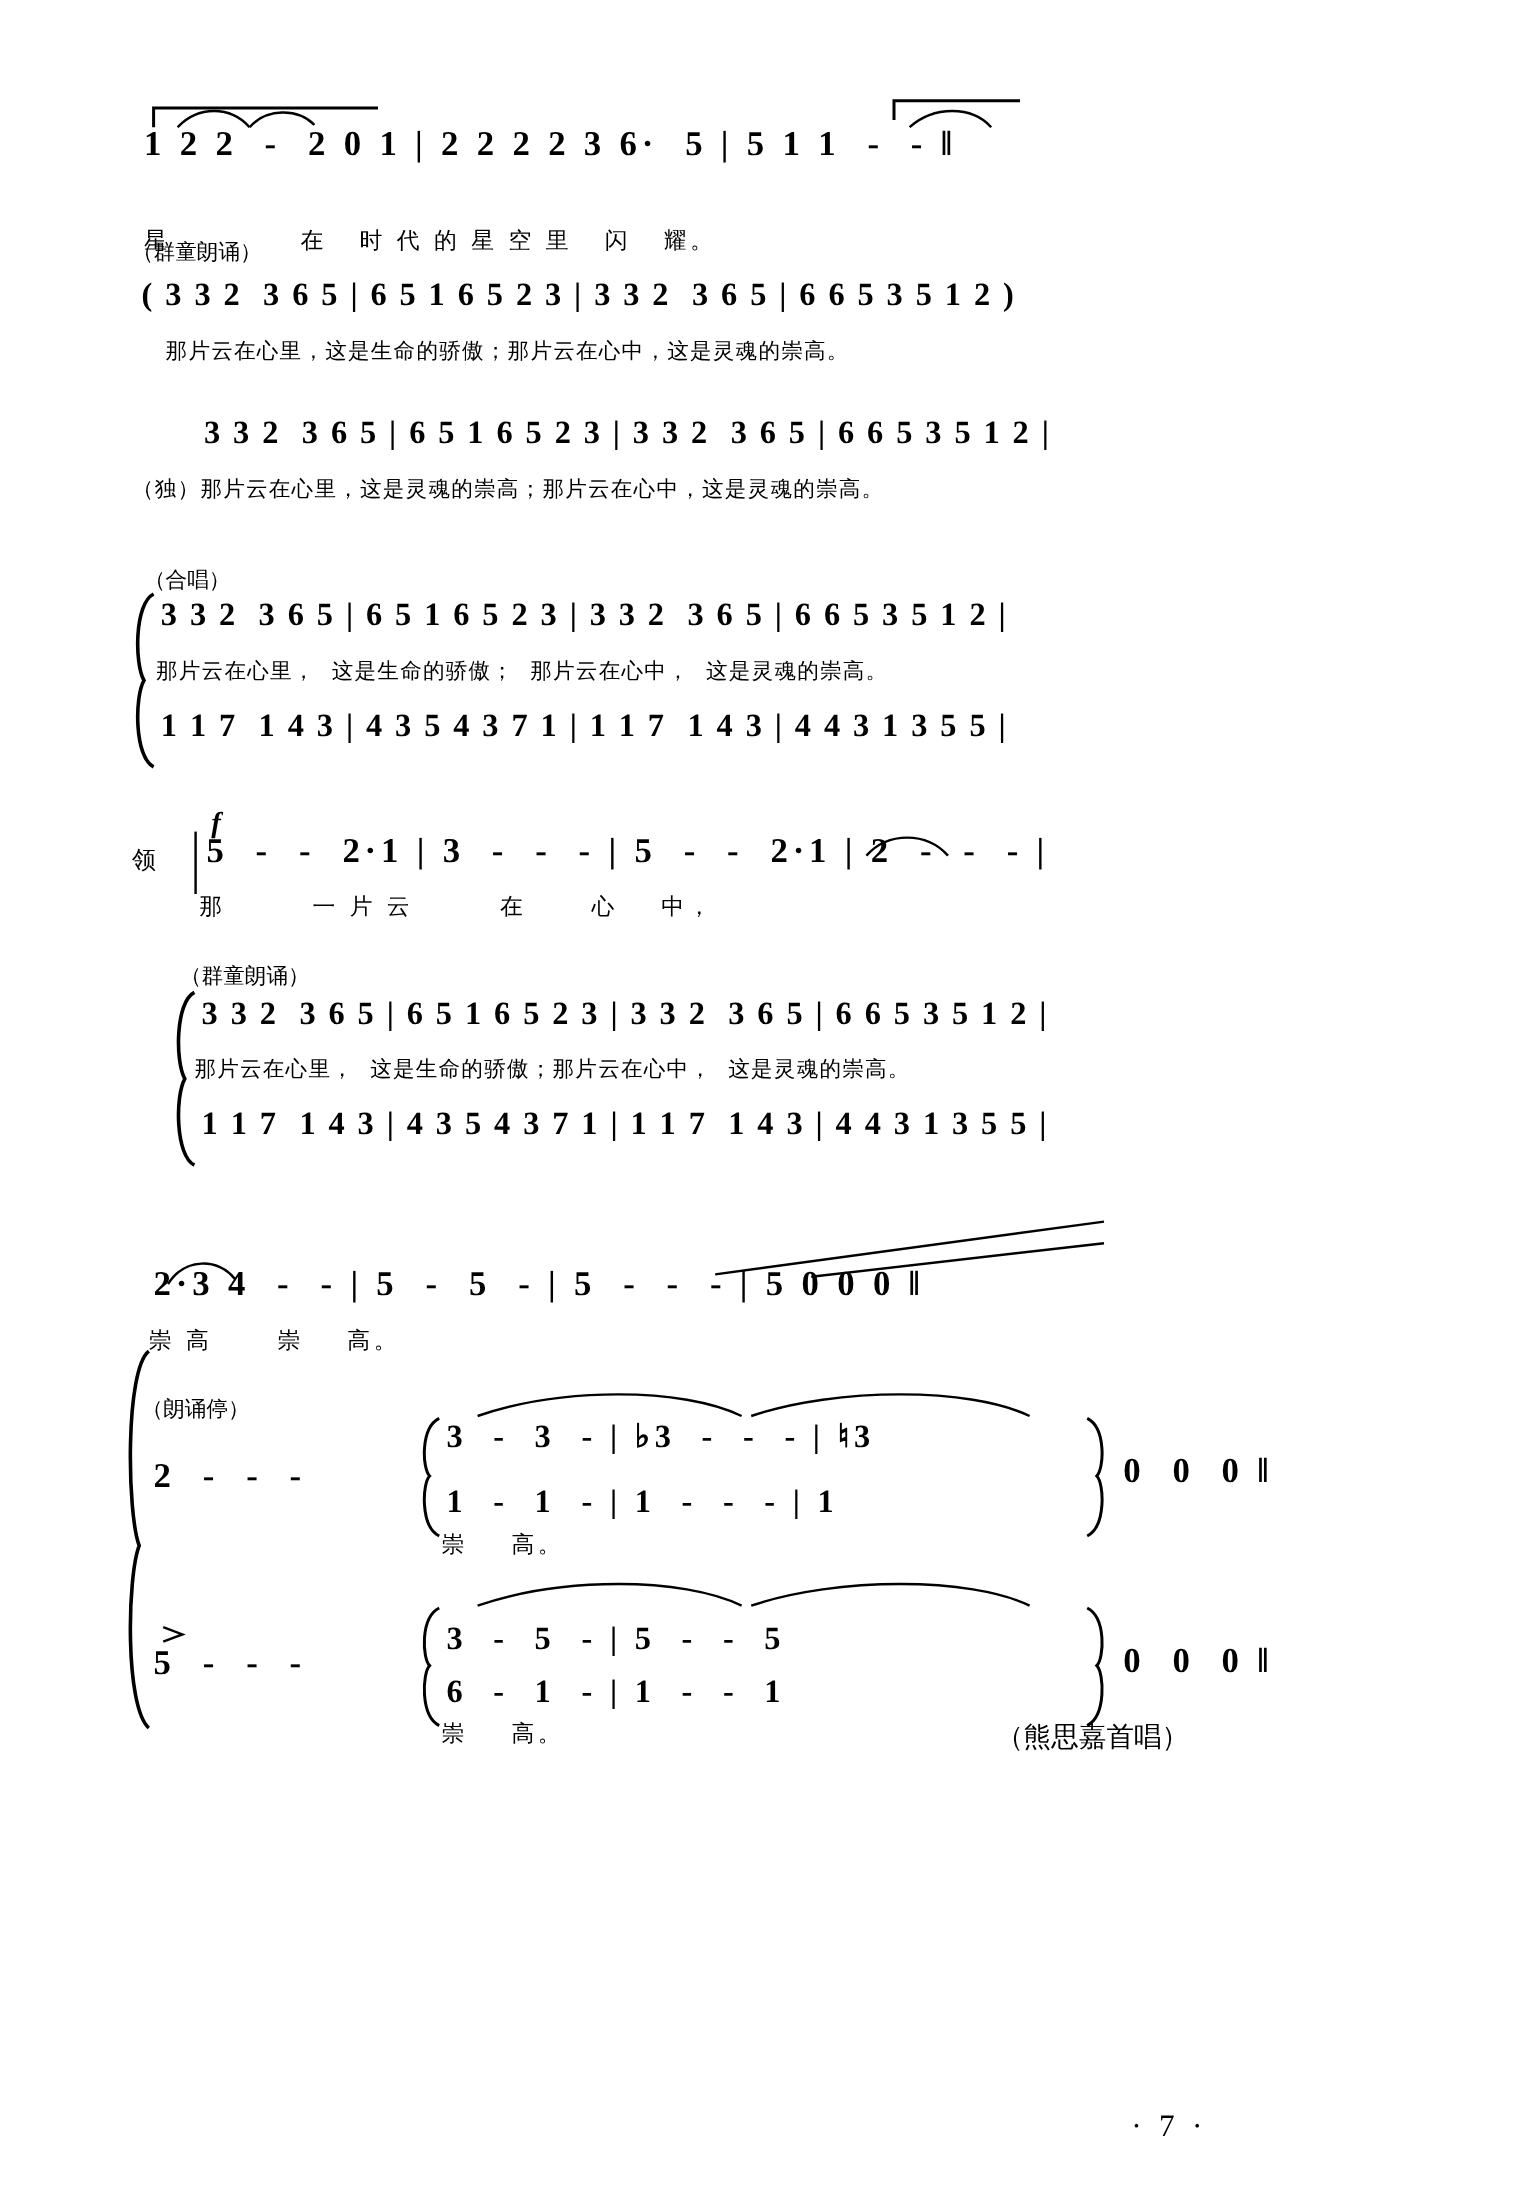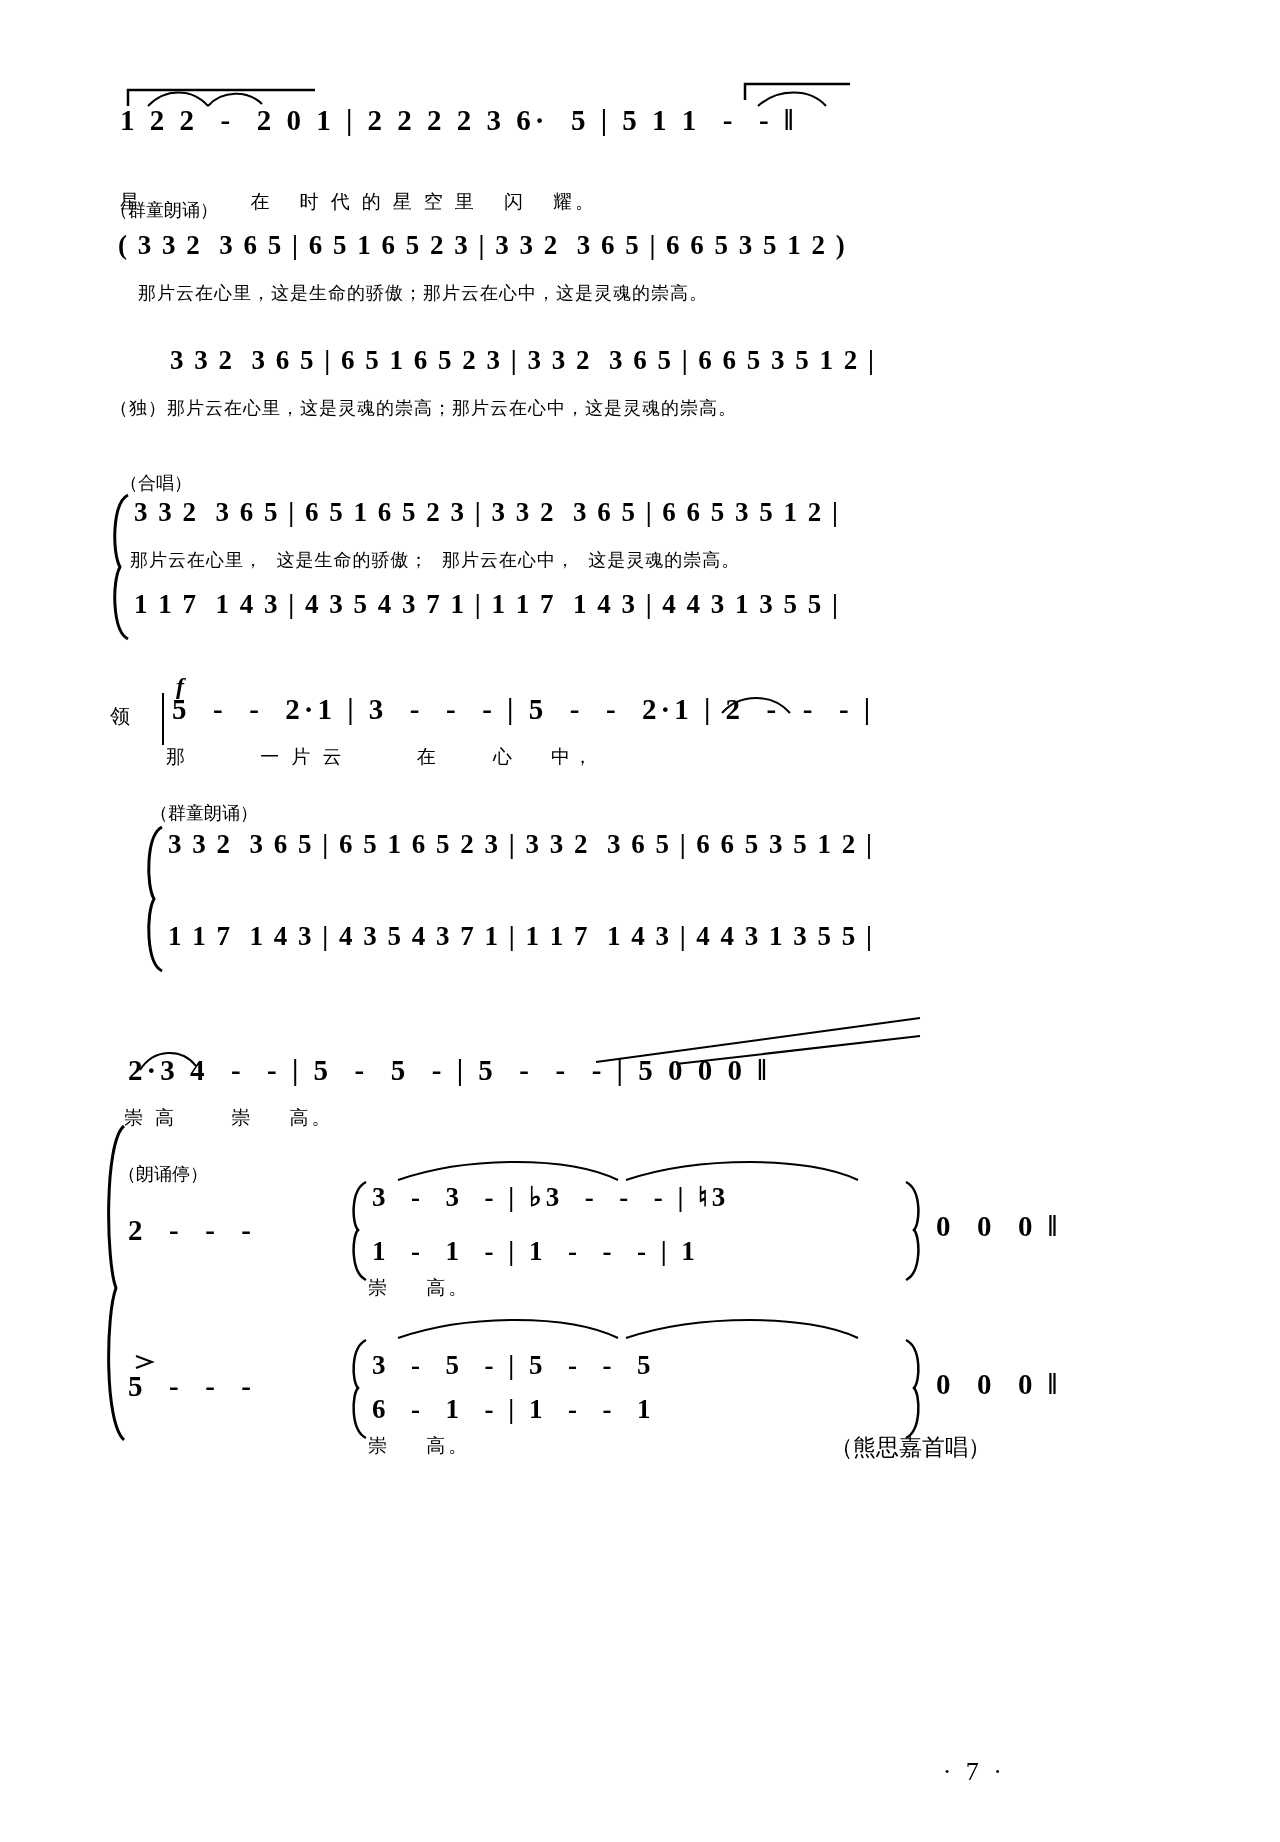--- a/index.html
+++ b/index.html
@@ -155,20 +155,21 @@
       <div class="notes abs" style="left:62px; top:22px; font-size:29px; letter-spacing:4px;">5  -  -  2·1 | 3  -  -  - | 5  -  -  2·1 | 2  -  -  - |</div>
       <div class="lyrics abs" style="left:56px; top:70px; font-size:19px; letter-spacing:3px;">那        一 片 云        在      心    中，</div>
     </div>
 
     <div class="system sys-group" style="height:195px; margin-top:8px;">
       <div class="marker abs" style="left:40px; top:0px; font-size:18px;">（群童朗诵）</div>
       <svg class="abs" style="left:30px; top:24px;" width="40" height="150">
         <path d="M22,2 C6,10 6,60 14,74 C6,88 6,138 22,146" stroke="#000" stroke-width="3" fill="none"></path>
       </svg>
       <div class="notes abs" style="left:58px; top:30px; font-size:27px; letter-spacing:2px;">3 3 2  3 6 5 | 6 5 1 6 5 2 3 | 3 3 2  3 6 5 | 6 6 5 3 5 1 2 |</div>
+      <div class="lyrics abs" style="left:52px; top:78px; font-size:18px; letter-spacing:1px;">那片云在心里，  这是生命的骄傲；那片云在心中，  这是灵魂的崇高。</div>
       <div class="notes abs" style="left:58px; top:122px; font-size:27px; letter-spacing:2px;">1 1 7  1 4 3 | 4 3 5 4 3 7 1 | 1 1 7  1 4 3 | 4 4 3 1 3 5 5 |</div>
     </div>
 
     <div class="system sys-group" style="height:130px; margin-top:30px;">
       <svg class="abs" style="left:480px; top:-20px;" width="420" height="60">
         <path d="M6,56 L330,12" stroke="#000" stroke-width="2" fill="none"></path>
         <path d="M86,58 L330,30" stroke="#000" stroke-width="2" fill="none"></path>
       </svg>
       <svg class="abs" style="left:8px; top:14px;" width="90" height="40">
         <path d="M22,30 C36,8 64,8 78,26" stroke="#000" stroke-width="2" fill="none"></path>

